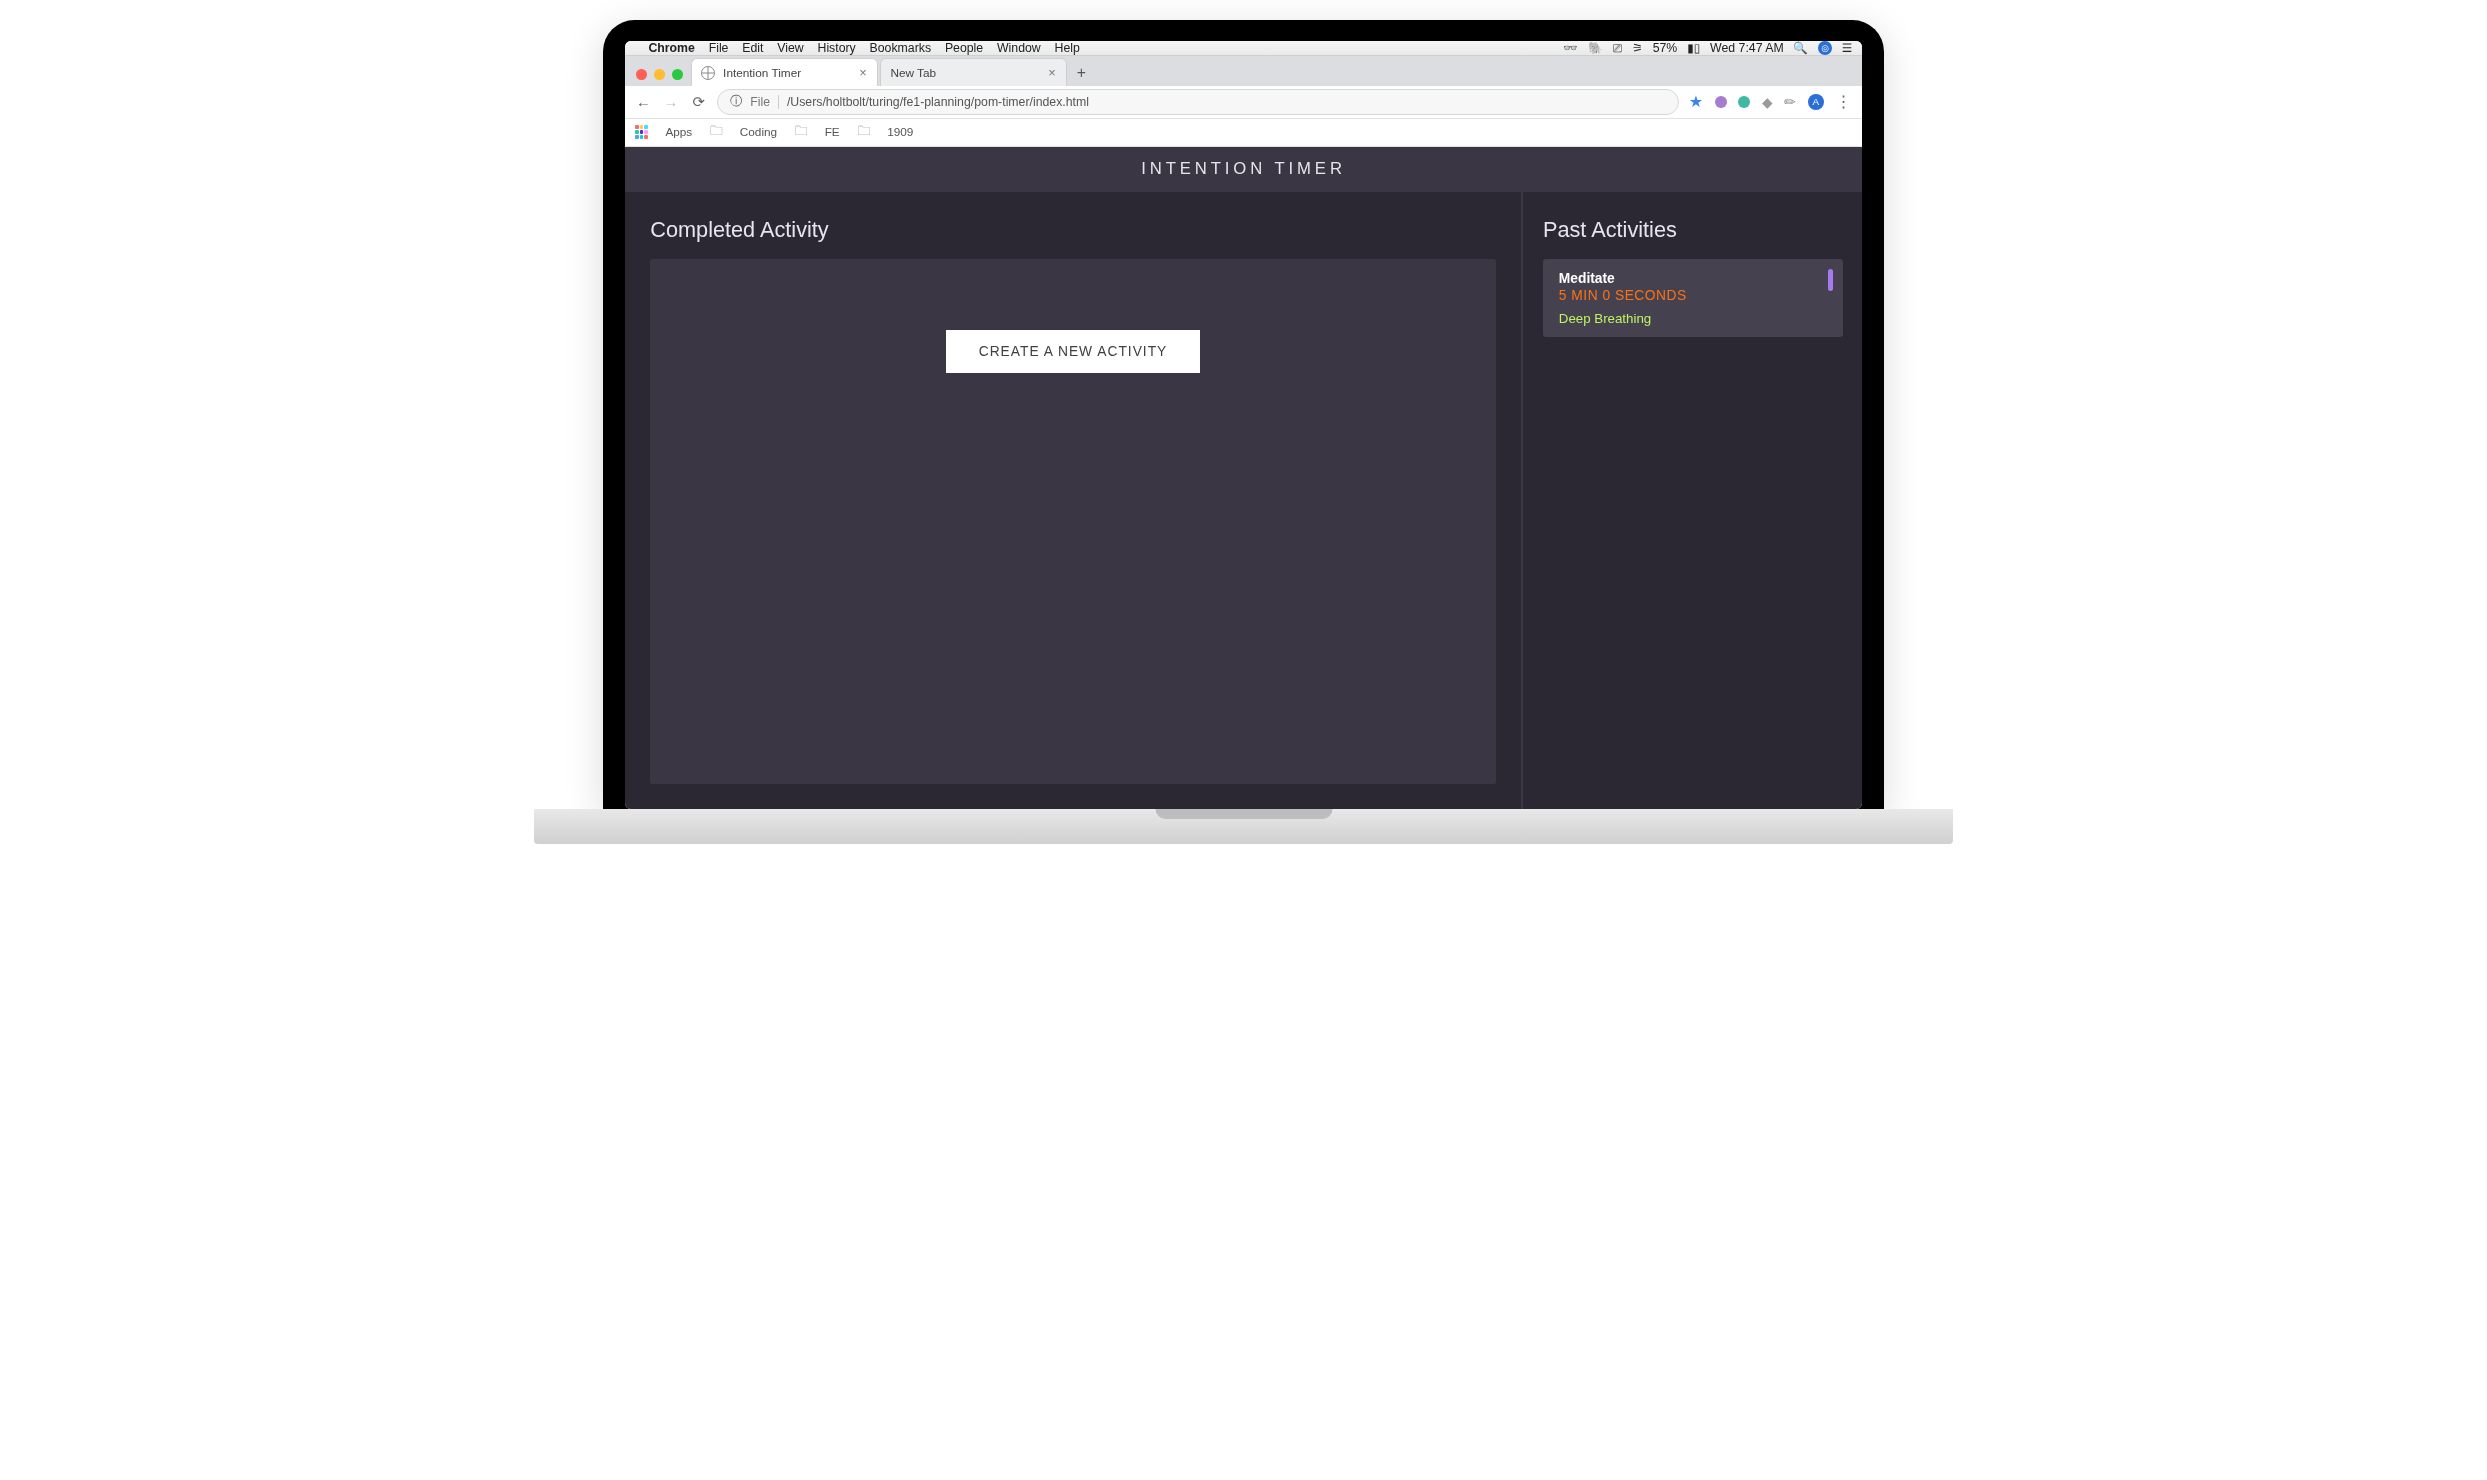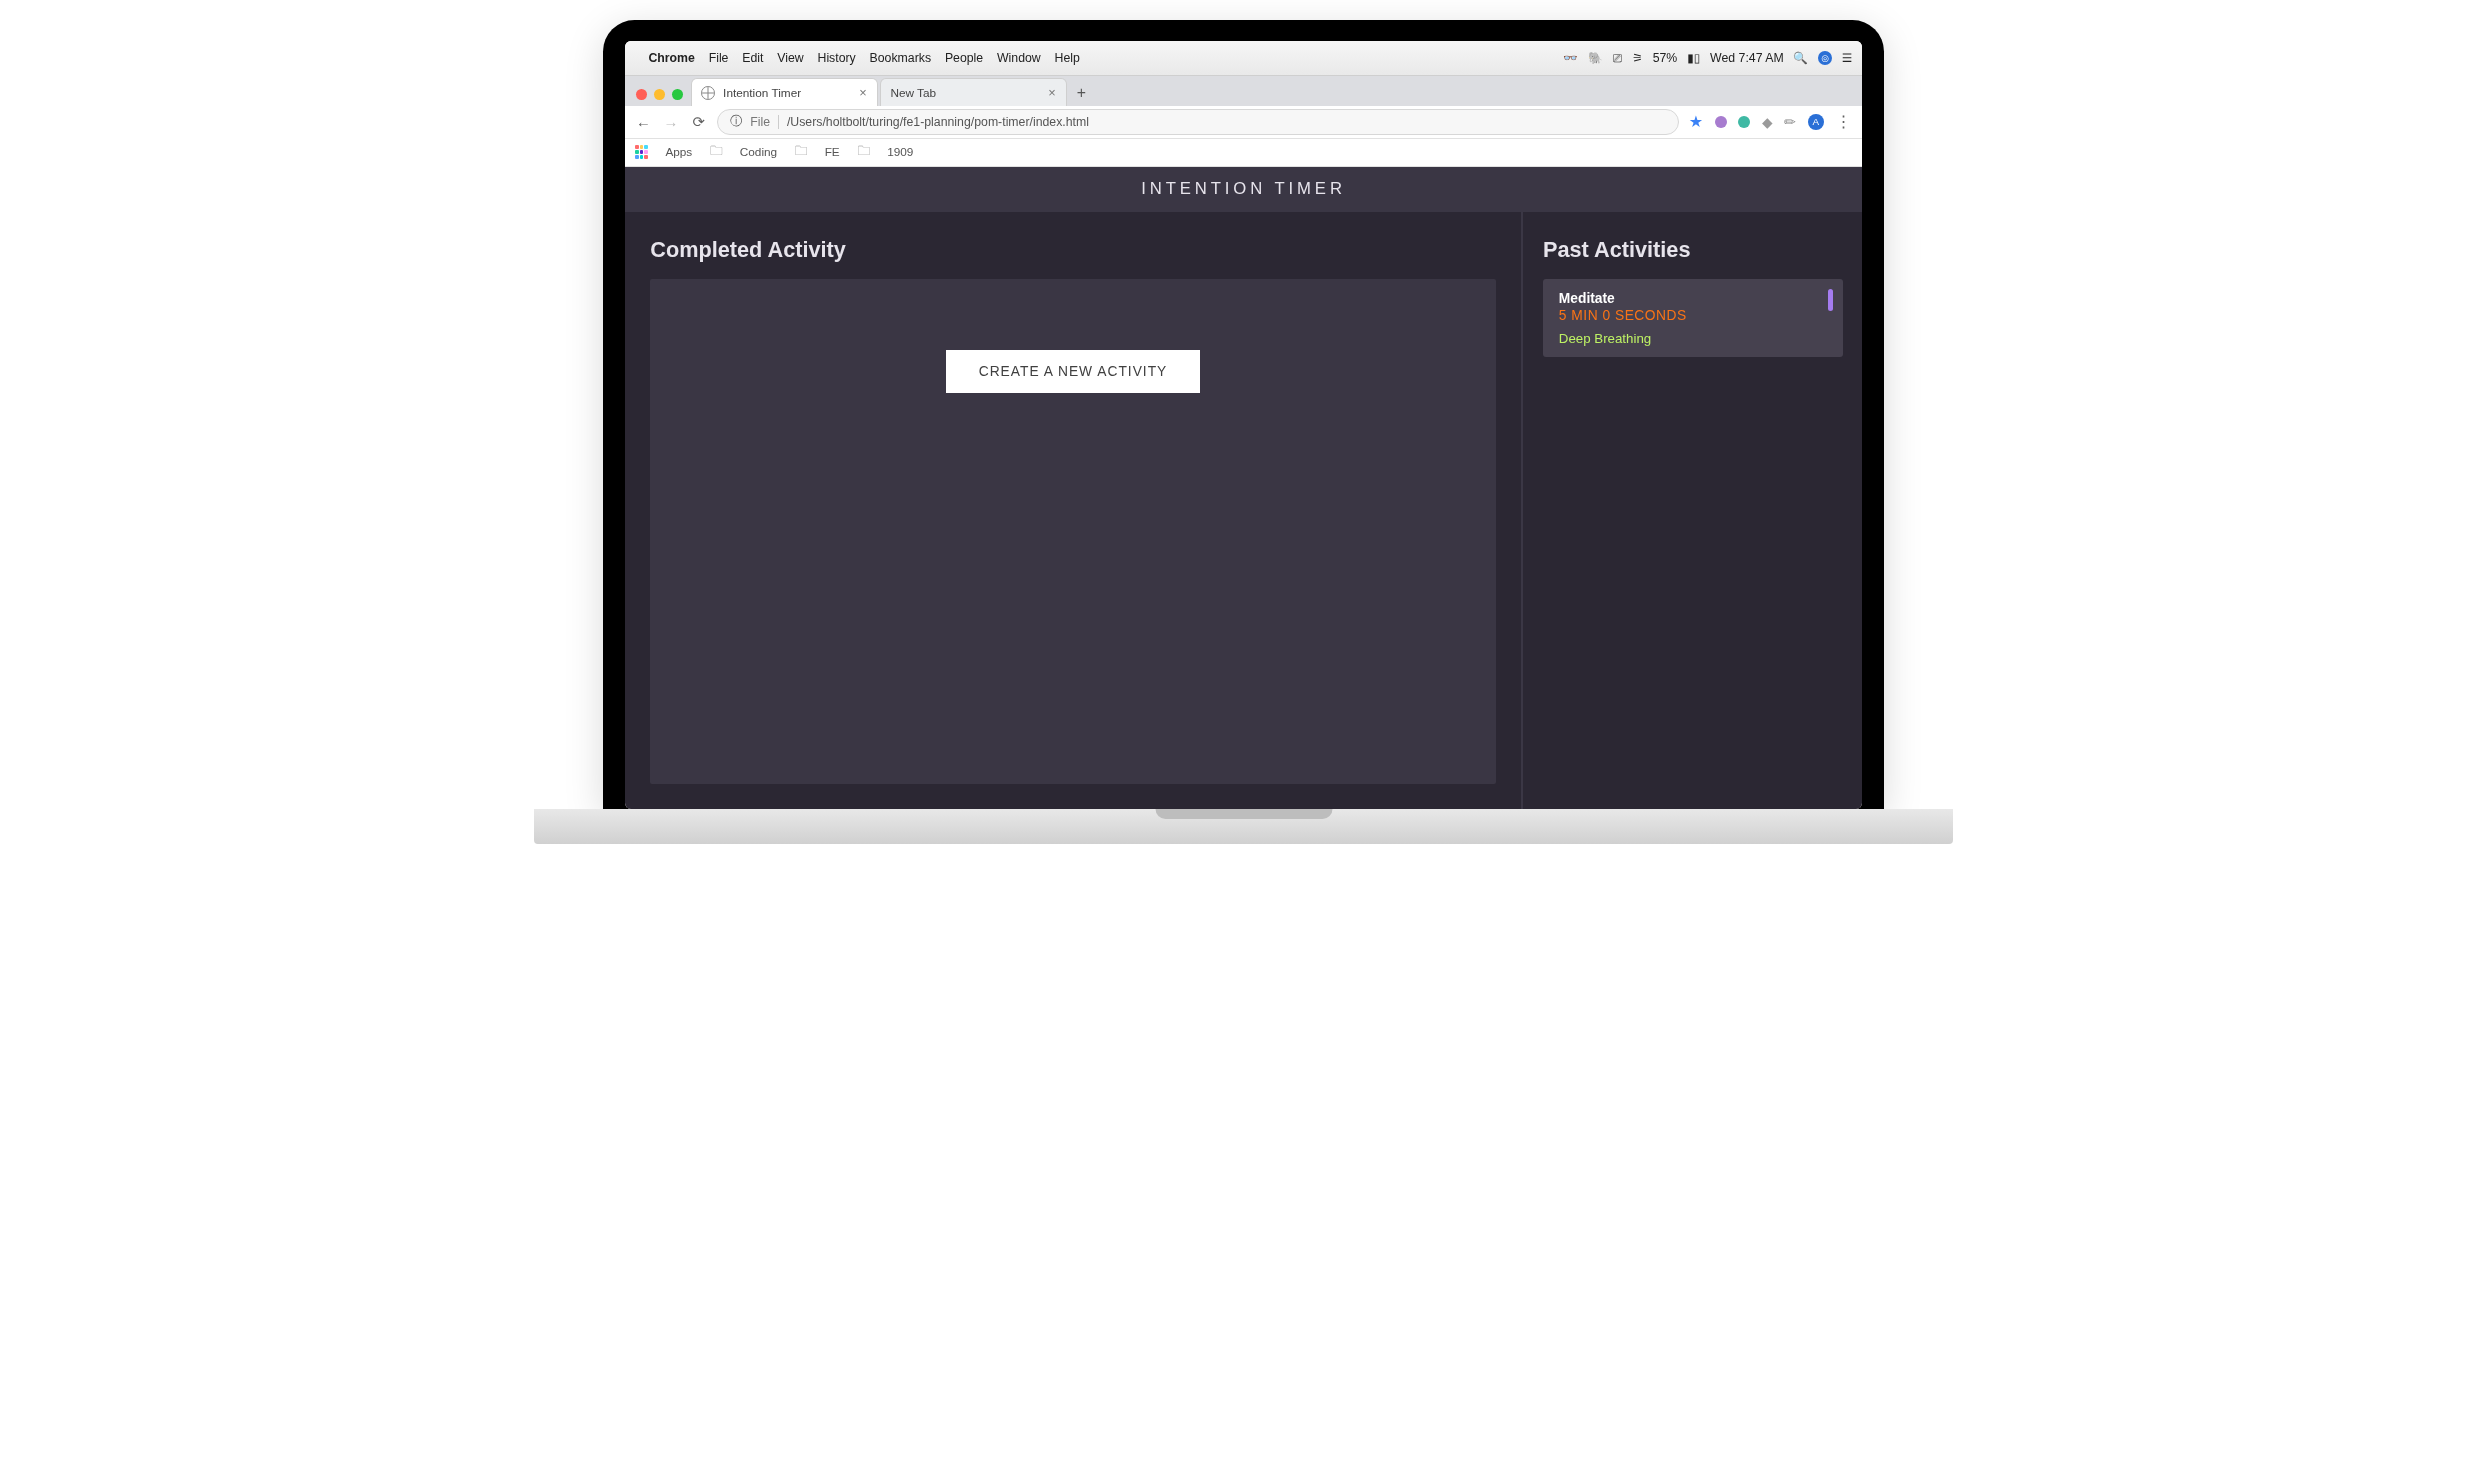--- a/index.html
+++ b/index.html
@@ -40,21 +40,21 @@
   .screen {
     background: #fff;
     border-radius: 5.9px;
     overflow: hidden;
     height: 768px;
     display: flex;
     flex-direction: column;
   }
   
   .mac-menu {
-    height: 35px;
+    height: 15px;
     background: linear-gradient(to bottom, #f6f6f6, #e9e9e9);
     border-bottom: 1px solid #cfcfcf;
     display: flex;
     align-items: center;
     font-size: 12.3px;
     padding: 0 9.9px;
     color: #222;
     justify-content: space-between;
   }
   .mac-menu-left, .mac-menu-right { display: flex; align-items: center; gap: 13.8px; }
@@ -139,21 +139,21 @@
   }
   .app-header {
     height:45px; background:#3a3644; display:flex; align-items:center; justify-content:center;
     letter-spacing:3.9px; font-size:16.7px; font-weight:300;
   }
   .app-body { flex:1; display:flex; overflow:hidden; }
   .left-pane {
     flex:1; padding: 25.6px 25.6px 25.6px 25.6px; display:flex; flex-direction:column;
     border-right: 2px solid #3b3745;
   }
-  .section-title { font-size:21.7px; font-weight:700; color:#e7e4ec; margin-bottom:15.8px; }
+  .section-title { font-size:21.7px; font-weight:400; color:#e7e4ec; margin-bottom:15.8px; }
   .panel {
     flex:1; background:#3a3644; border-radius:2px; display:flex; align-items:flex-start; justify-content:center;
     padding-top:71px;
   }
   .cta-btn {
     background:#ffffff; color:#404040; border:none; padding:13.8px 33px;
     font-size:13.8px; letter-spacing:1px; cursor:pointer;
   }
   .right-pane {
     width: 339px; padding: 25.6px 19.7px; display:flex; flex-direction:column;

